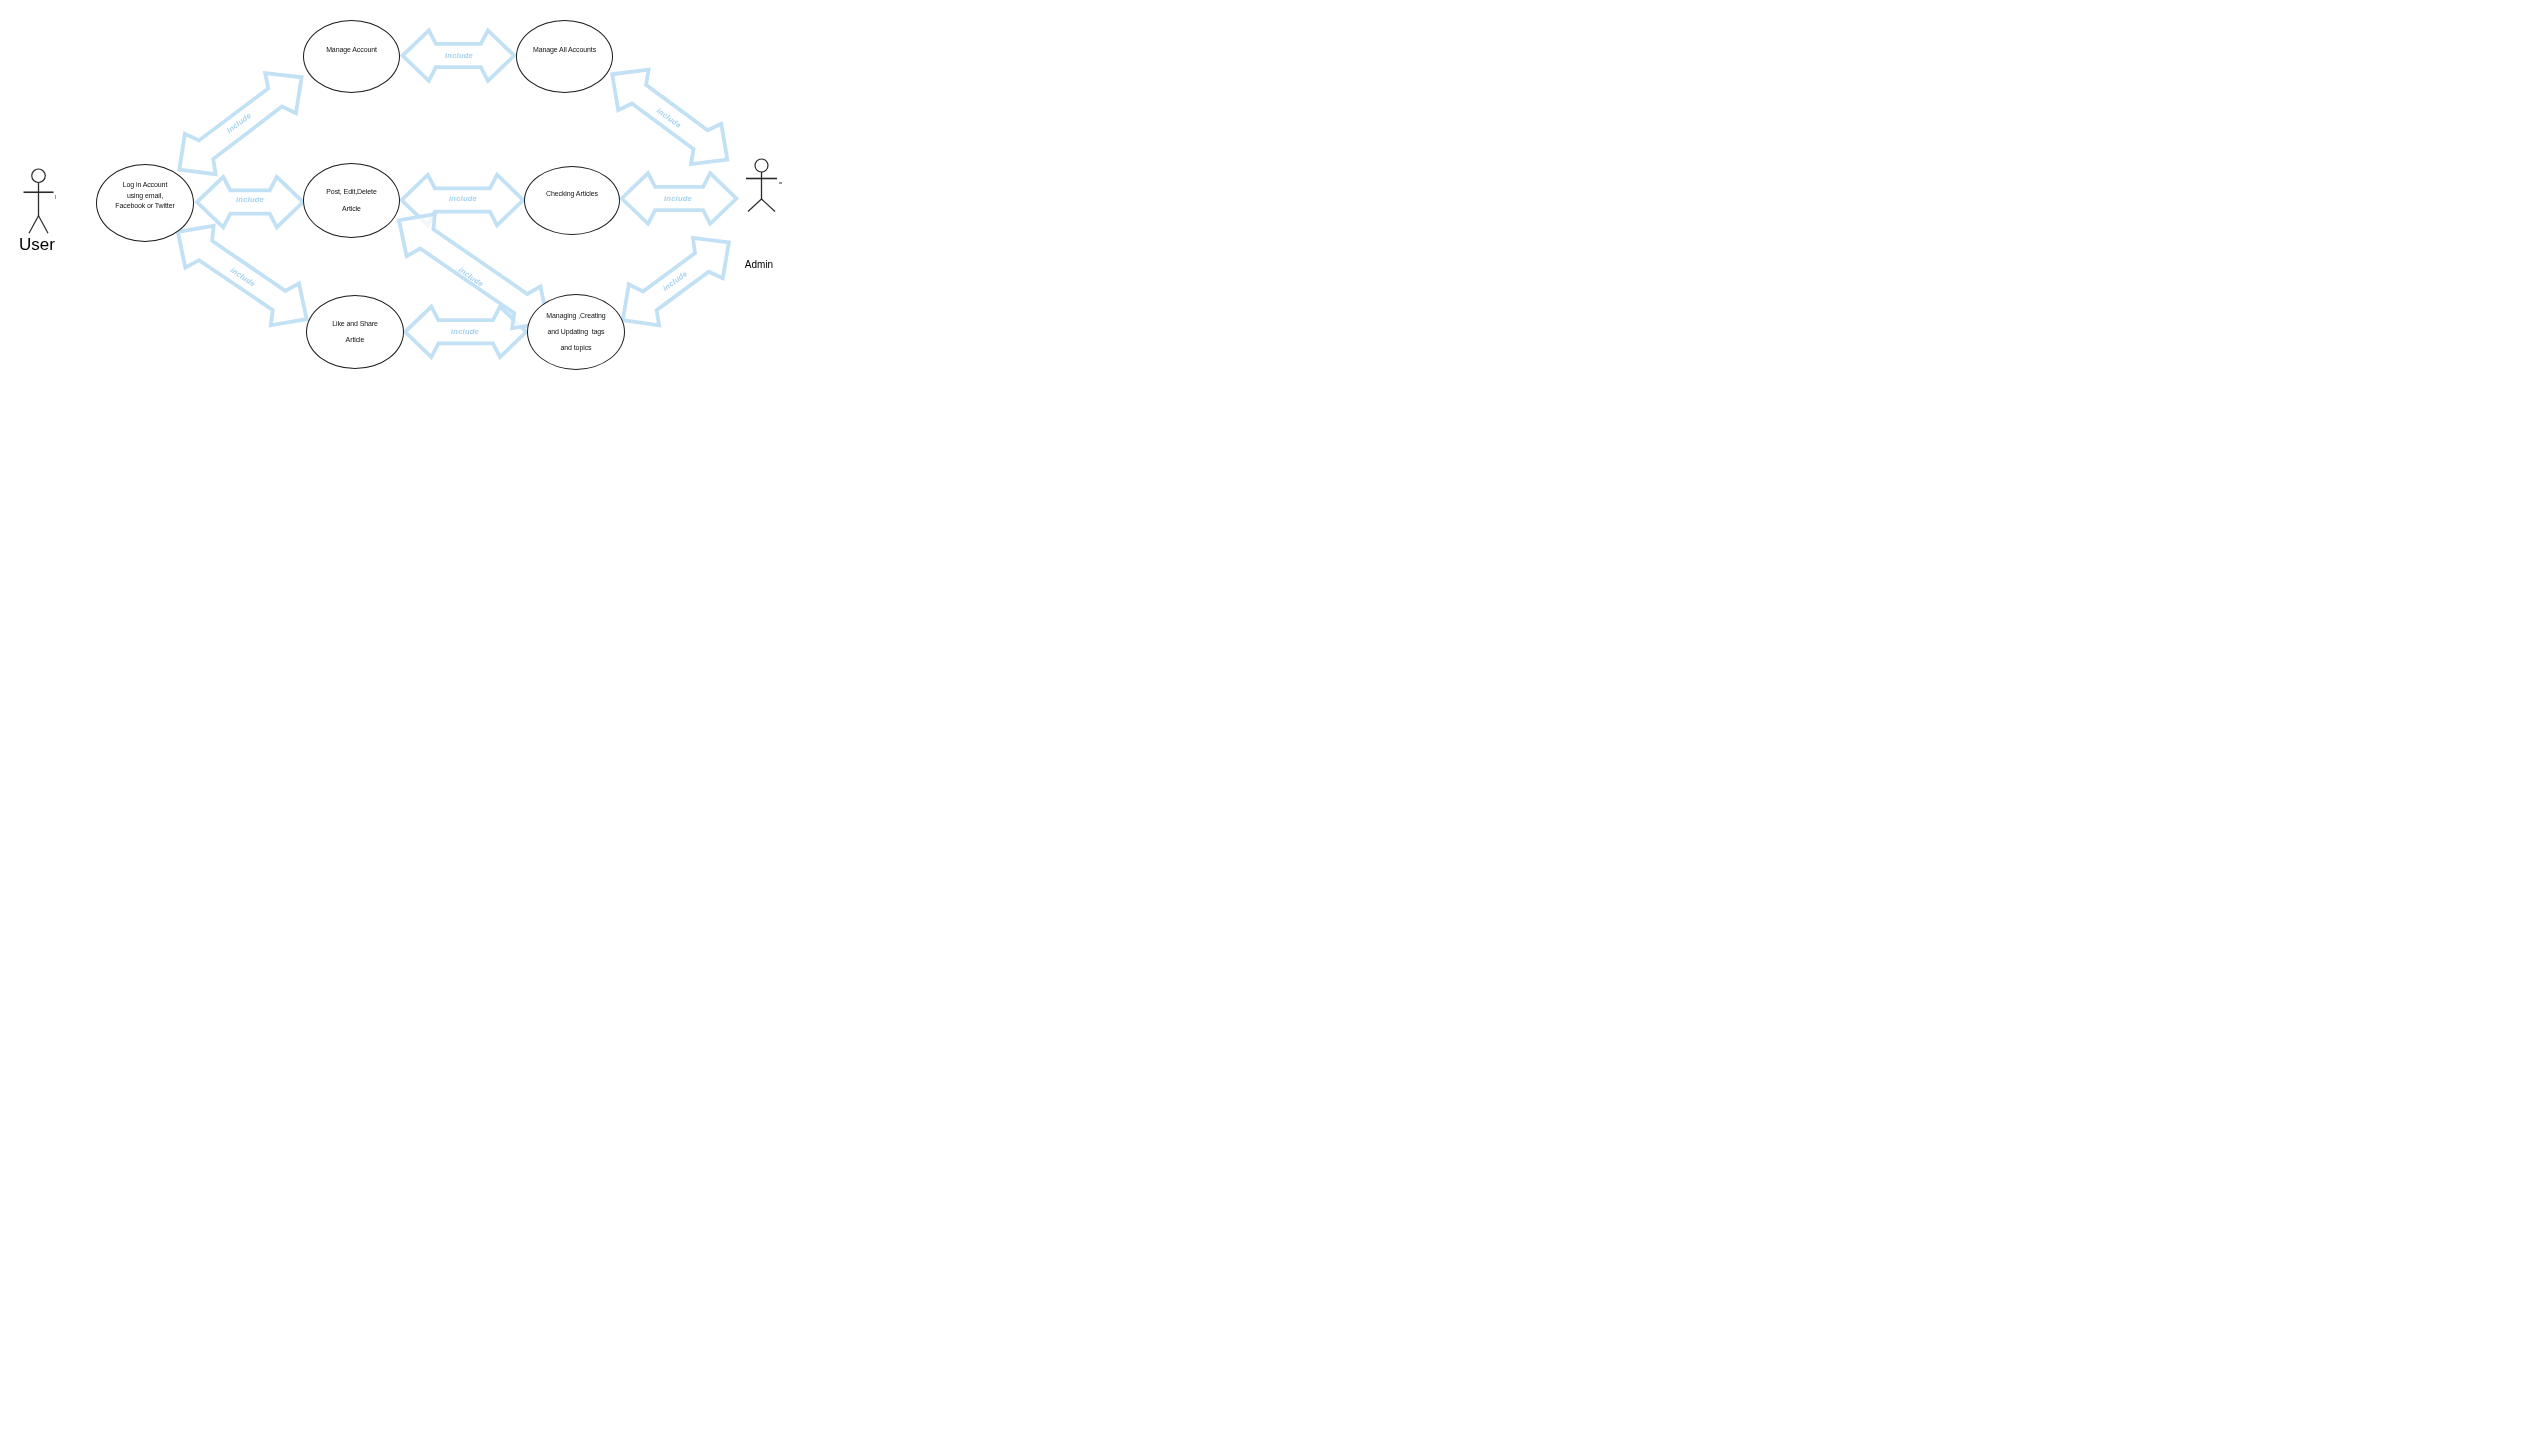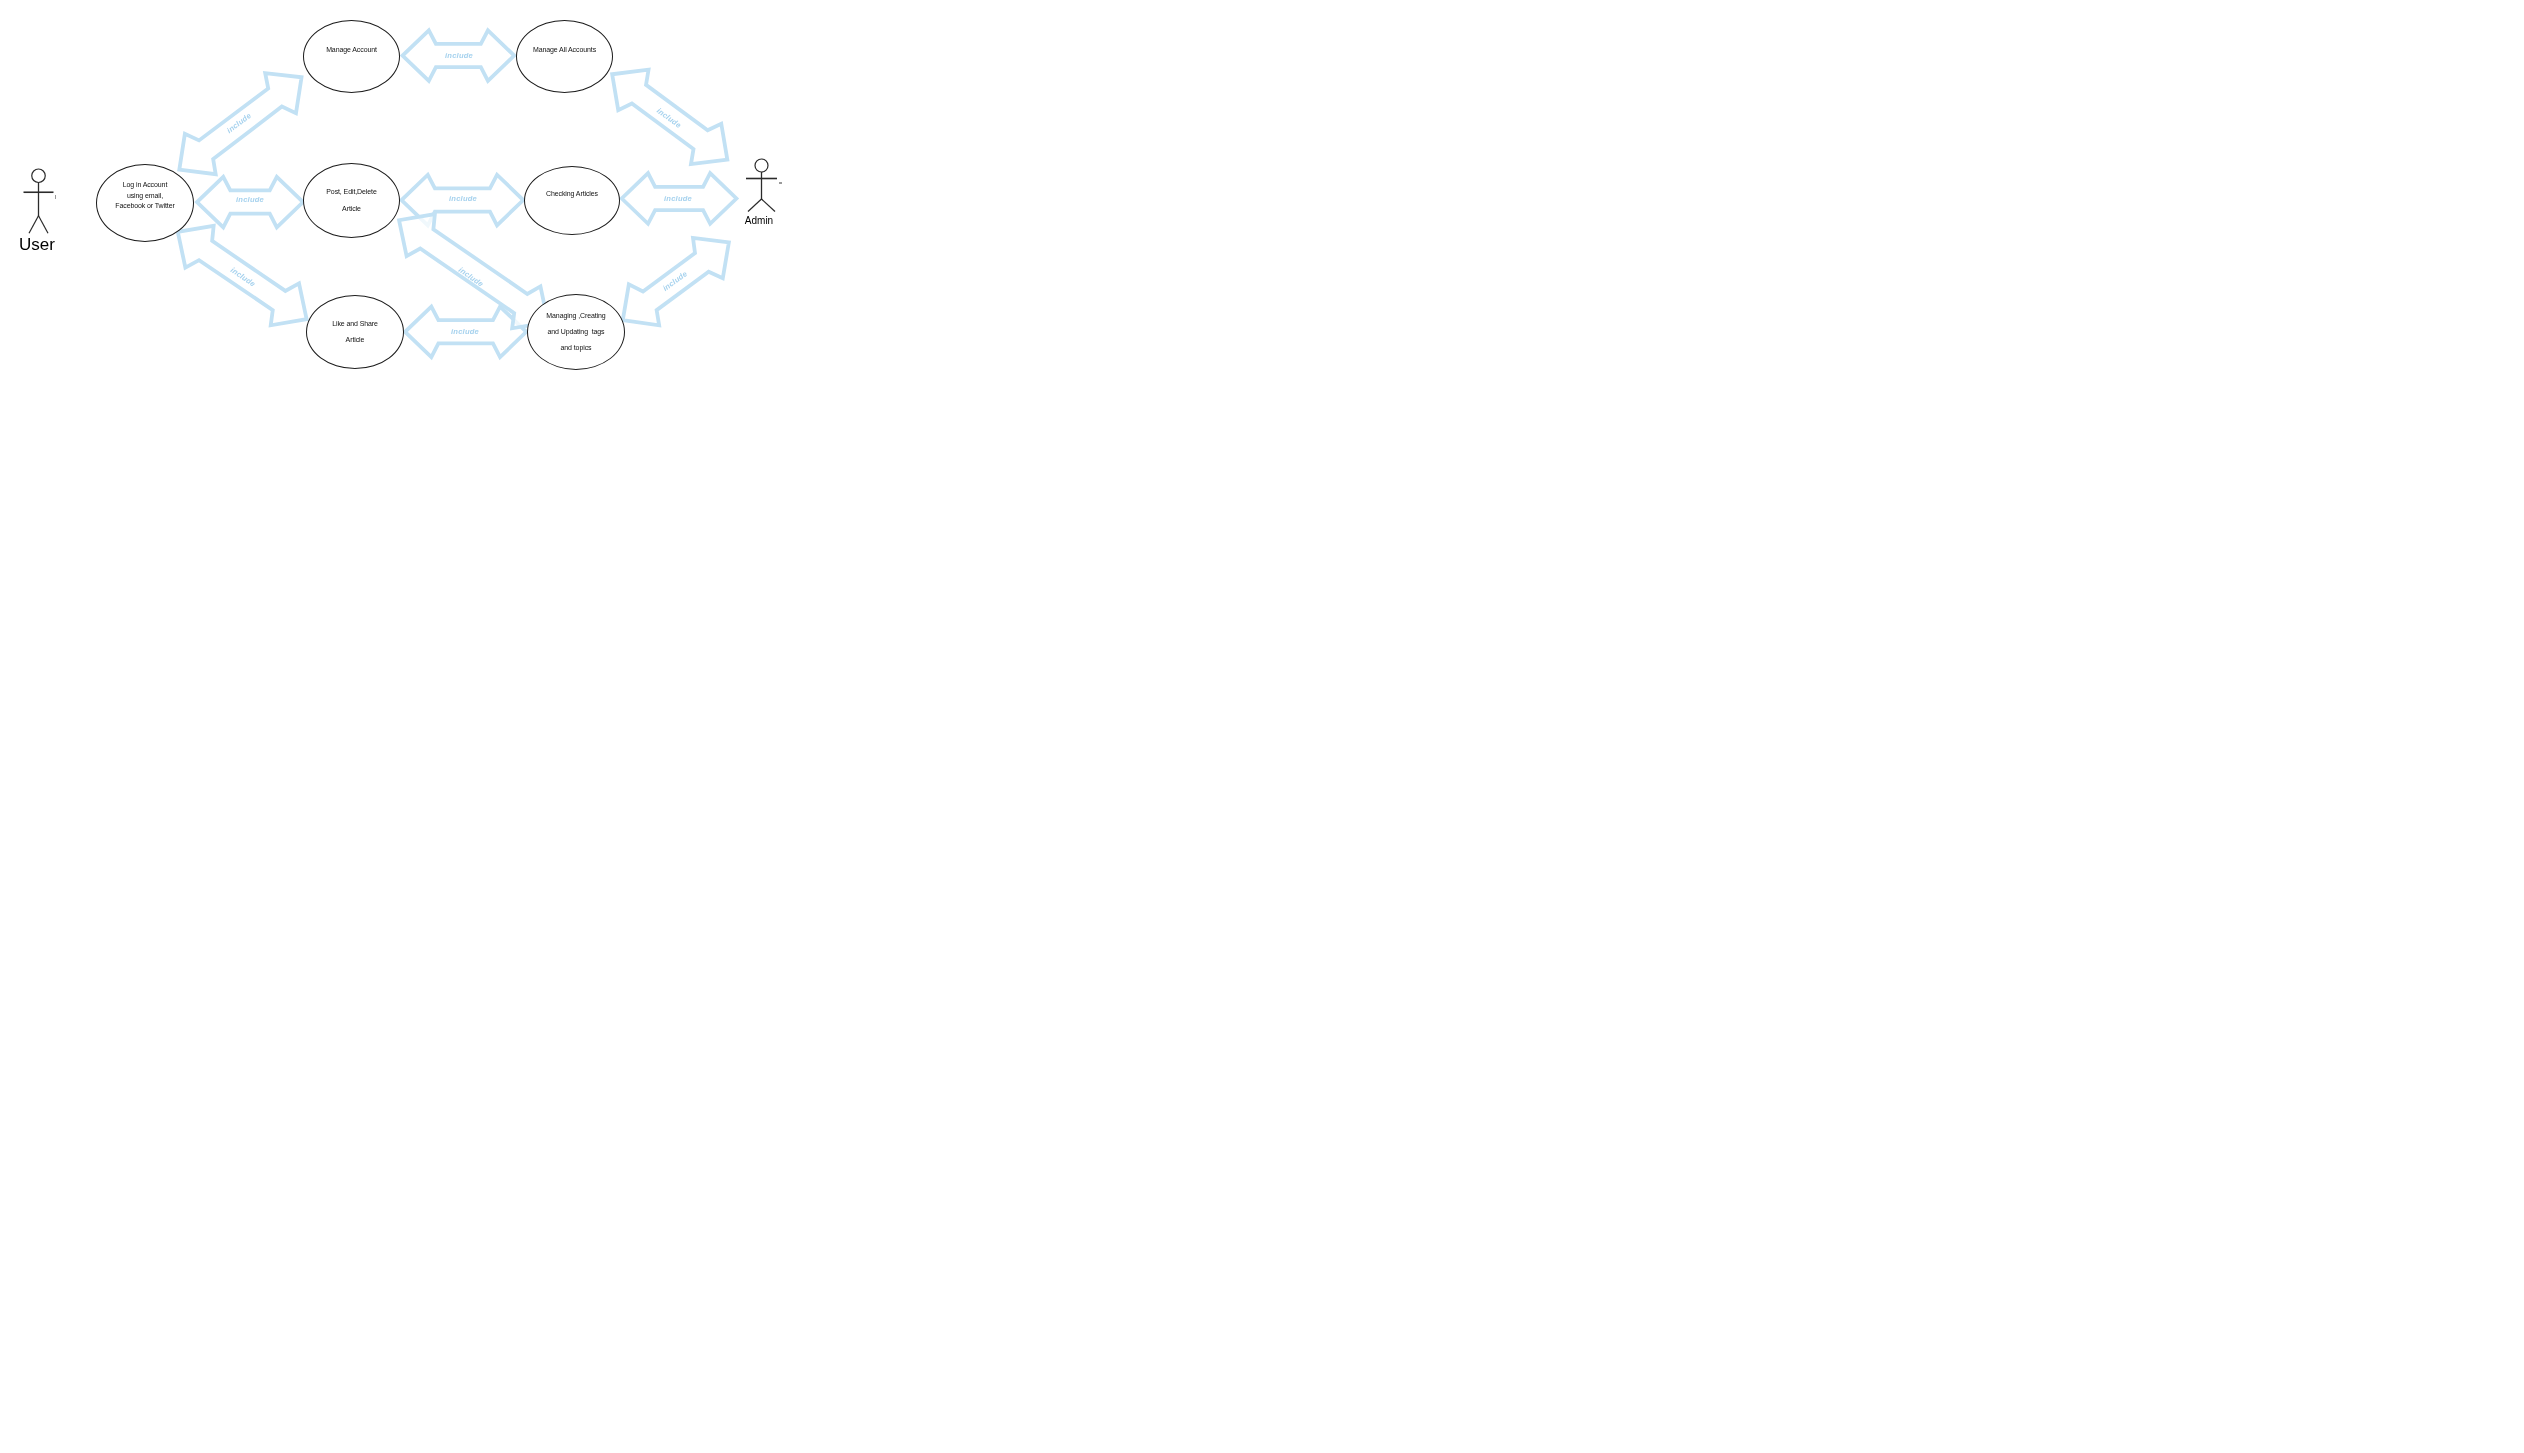--- a/index.html
+++ b/index.html
@@ -60,21 +60,21 @@
     position: absolute;
   }
   .actor-name {
     position: absolute;
     color: #000000;
     text-align: center;
     white-space: nowrap;
     transform: translateX(-50%);
   }
   .actor-name.user  { font-size: 17px; }
-  .actor-name.admin { font-size: 10px; }
+  .actor-name.admin { font-size: 10px; margin-top: 44px; }
   .stray-mark {
     position: absolute;
     background: #9a9a9a;
   }
 </style>
 </head>
 <body>
 
 <div class="canvas">
 

